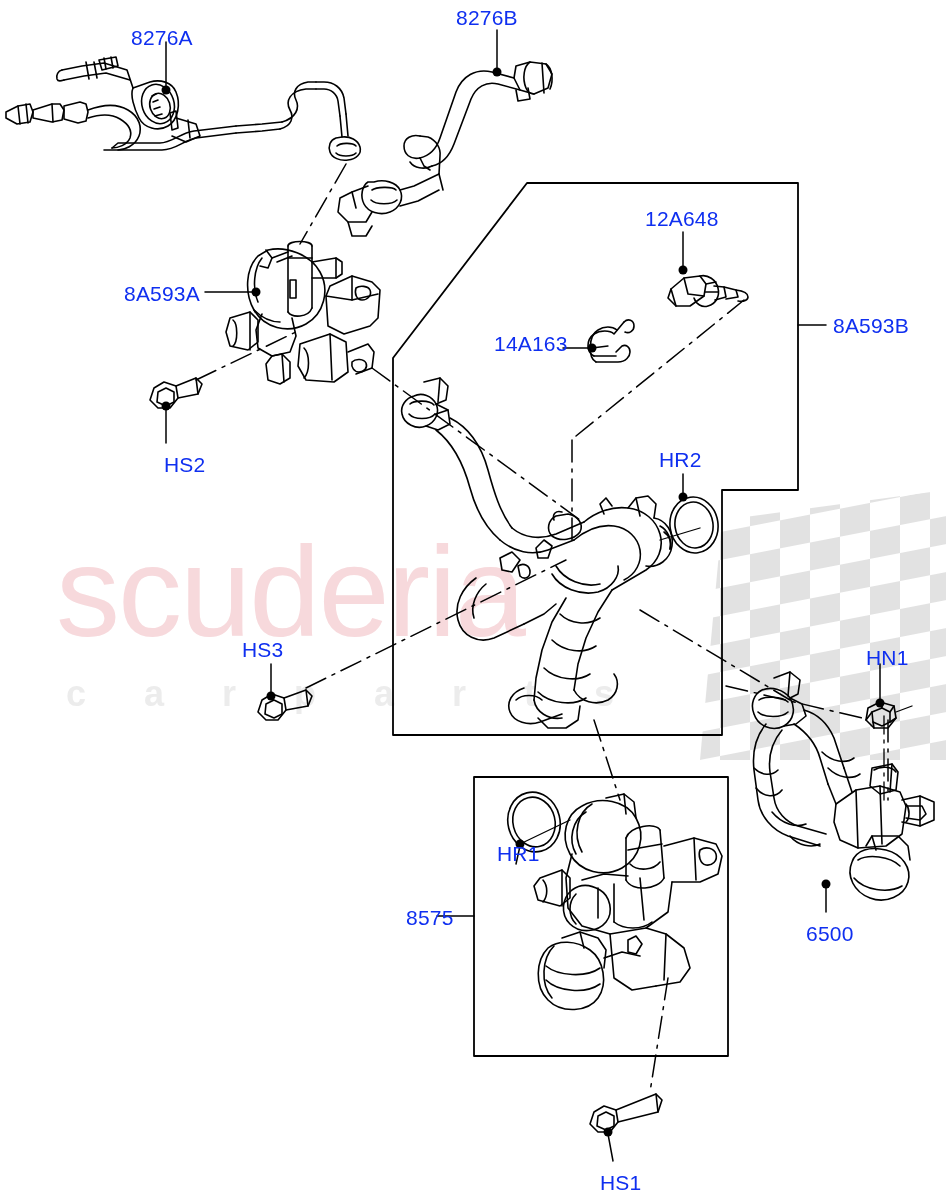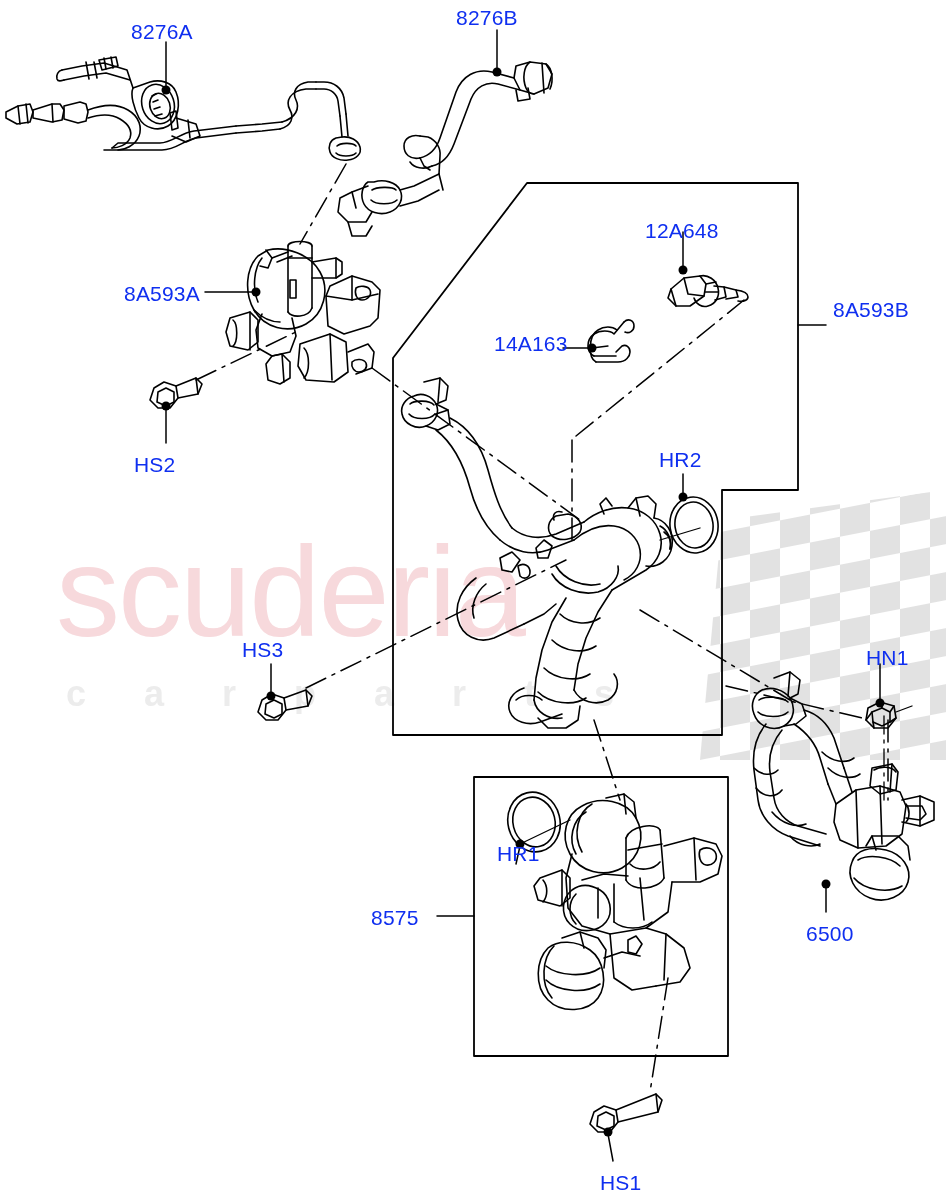--- a/index.html
+++ b/index.html
@@ -475,28 +475,28 @@
         <line x1="668" y1="978" x2="650" y2="1092"></line>
       </g>
 
       <g stroke-width="1.3" stroke-dasharray="18 6 3 6">
         <line x1="884" y1="716" x2="884" y2="806"></line>
       </g>
 
     </g>
   </svg>
 
-  <div class="lbl" style="left:131px;top:20px">8276A</div>
+  <div class="lbl" style="left:131px;top:26px">8276A</div>
   <div class="lbl" style="left:456px;top:6px">8276B</div>
-  <div class="lbl" style="left:645px;top:219px">12A648</div>
+  <div class="lbl" style="left:645px;top:207px">12A648</div>
   <div class="lbl" style="left:124px;top:282px">8A593A</div>
-  <div class="lbl" style="left:833px;top:298px">8A593B</div>
+  <div class="lbl" style="left:833px;top:314px">8A593B</div>
   <div class="lbl" style="left:494px;top:332px">14A163</div>
-  <div class="lbl" style="left:134px;top:453px">HS2</div>
+  <div class="lbl" style="left:164px;top:453px">HS2</div>
   <div class="lbl" style="left:659px;top:448px">HR2</div>
   <div class="lbl" style="left:242px;top:638px">HS3</div>
   <div class="lbl" style="left:866px;top:646px">HN1</div>
   <div class="lbl" style="left:497px;top:842px">HR1</div>
-  <div class="lbl" style="left:371px;top:906px">8575</div>
+  <div class="lbl" style="left:406px;top:906px">8575</div>
   <div class="lbl" style="left:806px;top:922px">6500</div>
   <div class="lbl" style="left:600px;top:1171px">HS1</div>
 
 </div>
 
 </body></html>

